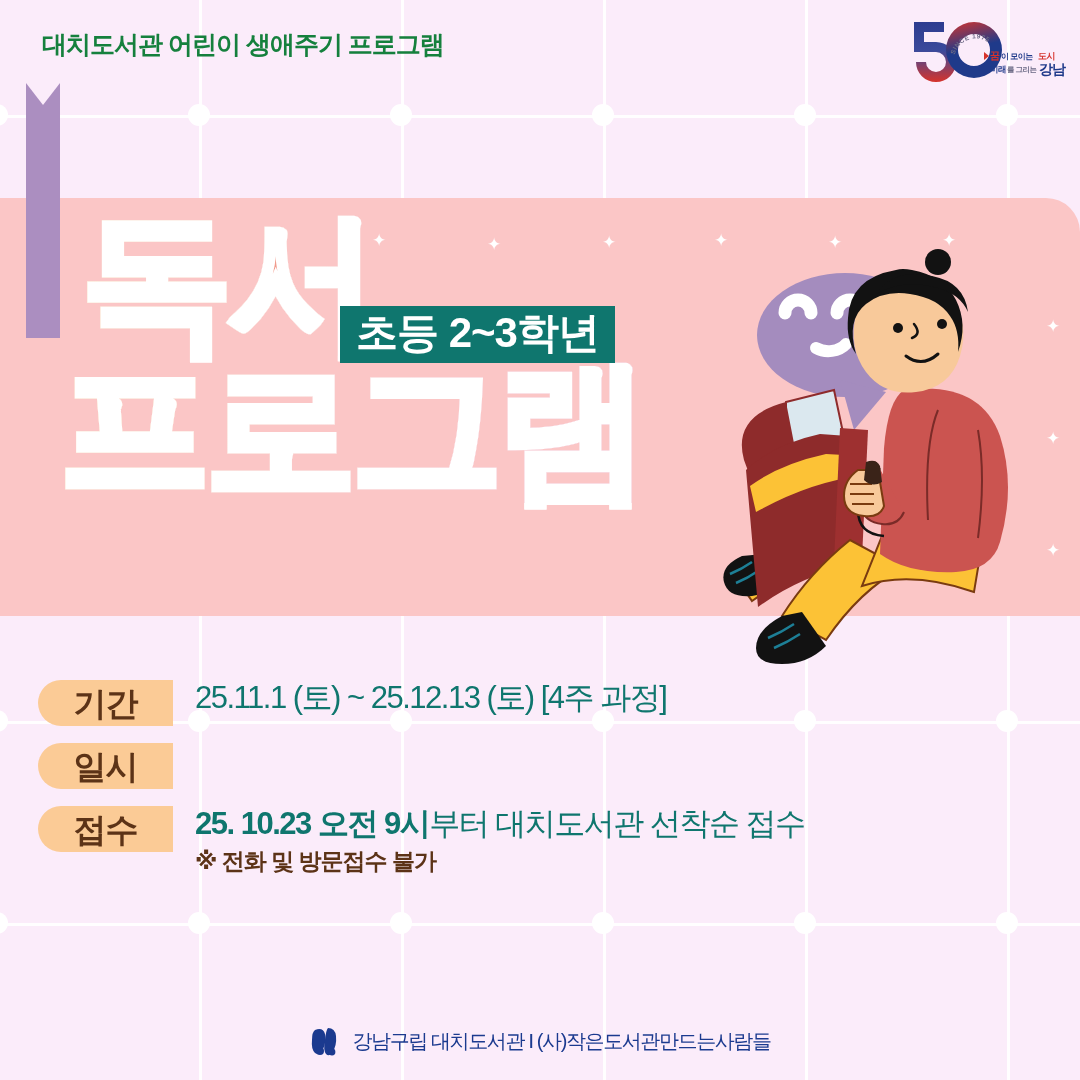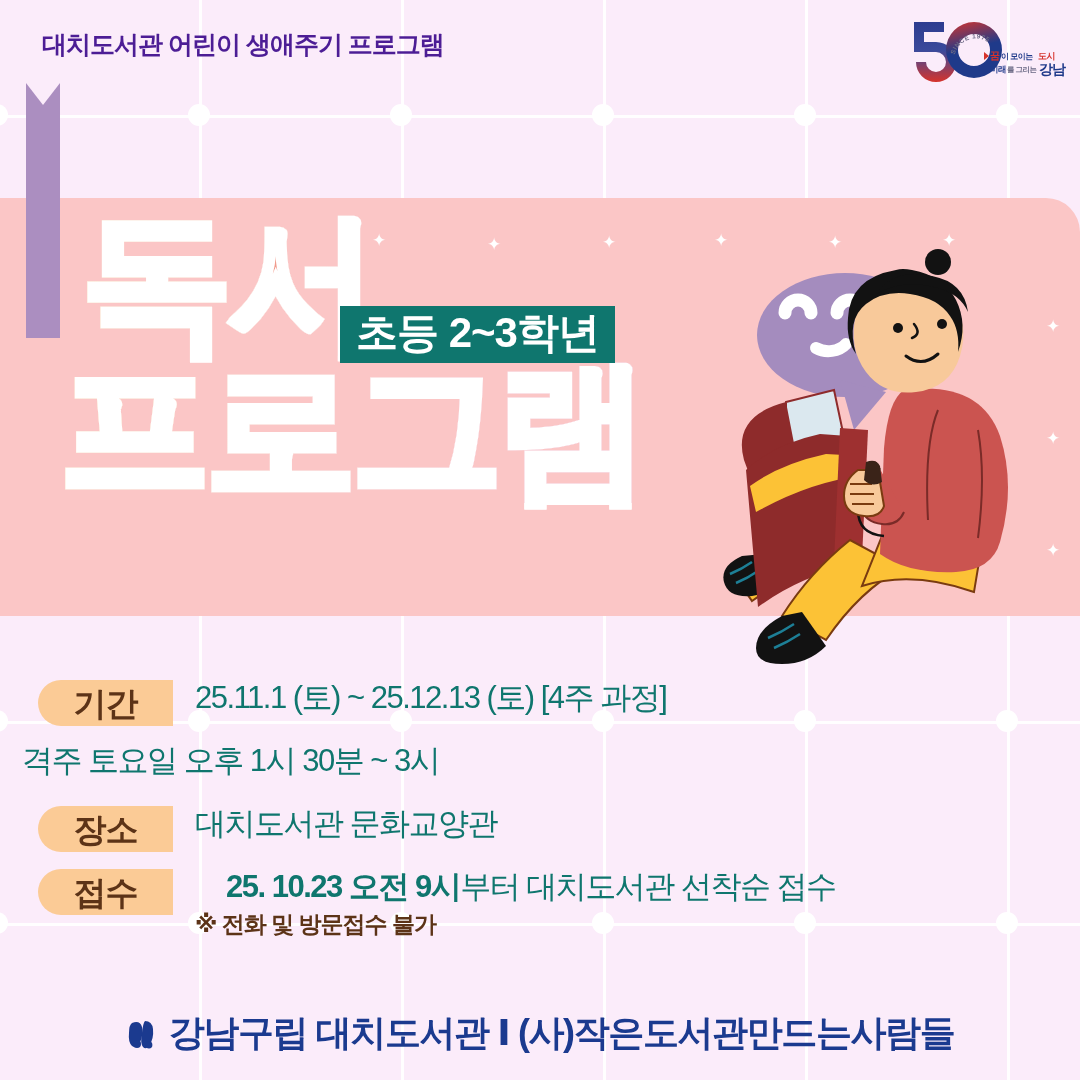--- a/index.html
+++ b/index.html
@@ -29,21 +29,21 @@
   }
 
   
   #header-row{
     position:absolute; top:0; left:0; width:1080px; height:100px;
     z-index:6;
   }
   #program-kicker{
     position:absolute; left:22px; top:28px;
     font-size:25px; font-weight:700; letter-spacing:-1px;
-    color:#4c1d95;
+    color:#15803d;
     white-space:nowrap;
     padding-left:20px;
   }
 
   
   #gangnam-logo{ position:absolute; right:14px; top:14px; width:170px; height:76px; }
 
   
   #hero-panel{
     position:absolute; left:0; top:198px; width:1080px; height:418px;
@@ -125,35 +125,35 @@
   }
   .info-pill-label{
     font-size:33px; font-weight:700; color:#5c3317;
     letter-spacing:-1px; line-height:1;
   }
   .info-body{ margin-left:22px; padding-top:2px; }
   .info-value{
     font-size:31px; color:#0f766e; letter-spacing:-1.5px;
     line-height:1.32; white-space:nowrap;
   }
-  .info-value.strong-lead > b{ font-weight:700;margin-left:31px; }
+  .info-value.strong-lead > b{ font-weight:700; }
   .info-note{
     font-size:23px; font-weight:700; color:#5c3317;
     letter-spacing:-1px; margin-top:1px;
   }
 
   
   #footer-bar{
     position:absolute; left:0; bottom:22px; width:1080px;
     display:flex; align-items:center; justify-content:center;
     gap:9px; z-index:6;
   }
   #footer-logo-icon{ width:34px; height:34px; flex:0 0 auto; }
   #footer-text{
-    font-size:36px; font-weight:700; color:#1b3a8f;
+    font-size:20px; font-weight:400; color:#1b3a8f;
     letter-spacing:-1.4px; white-space:nowrap;
   }
 </style>
 </head>
 <body>
 
 <div id="grid-layer"></div>
 <div id="grid-dots">
     <div class="gdot" style="left: -3px; top: 115px;"></div>
     <div class="gdot" style="left: -3px; top: 721px;"></div>
@@ -298,33 +298,25 @@
   <div class="info-row">
     <div class="info-pill">
       <span class="info-pill-label">기간</span>
     </div>
     <div class="info-body">
       <div class="info-value">25.11.1 (토) ~ 25.12.13 (토) [4주 과정]</div>
     </div>
   </div>
 
   <div class="info-row">
-    <div class="info-body">
-      <div class="info-value">격주 토요일 오후 1시 30분 ~ 3시</div>
+    <div class="info-pill">
+      <span class="info-pill-label">일시</span>
     </div>
   </div>
 
-  <div class="info-row">
-    <div class="info-pill">
-      <span class="info-pill-label">장소</span>
-    </div>
-    <div class="info-body">
-      <div class="info-value">대치도서관 문화교양관</div>
-    </div>
-  </div>
 
   <div class="info-row">
     <div class="info-pill">
       <span class="info-pill-label">접수</span>
     </div>
     <div class="info-body">
       <div class="info-value strong-lead"><b>25. 10.23 오전 9시</b><span>부터 대치도서관 선착순 접수</span></div>
       <div class="info-note">※ 전화 및 방문접수 불가</div>
     </div>
   </div>

